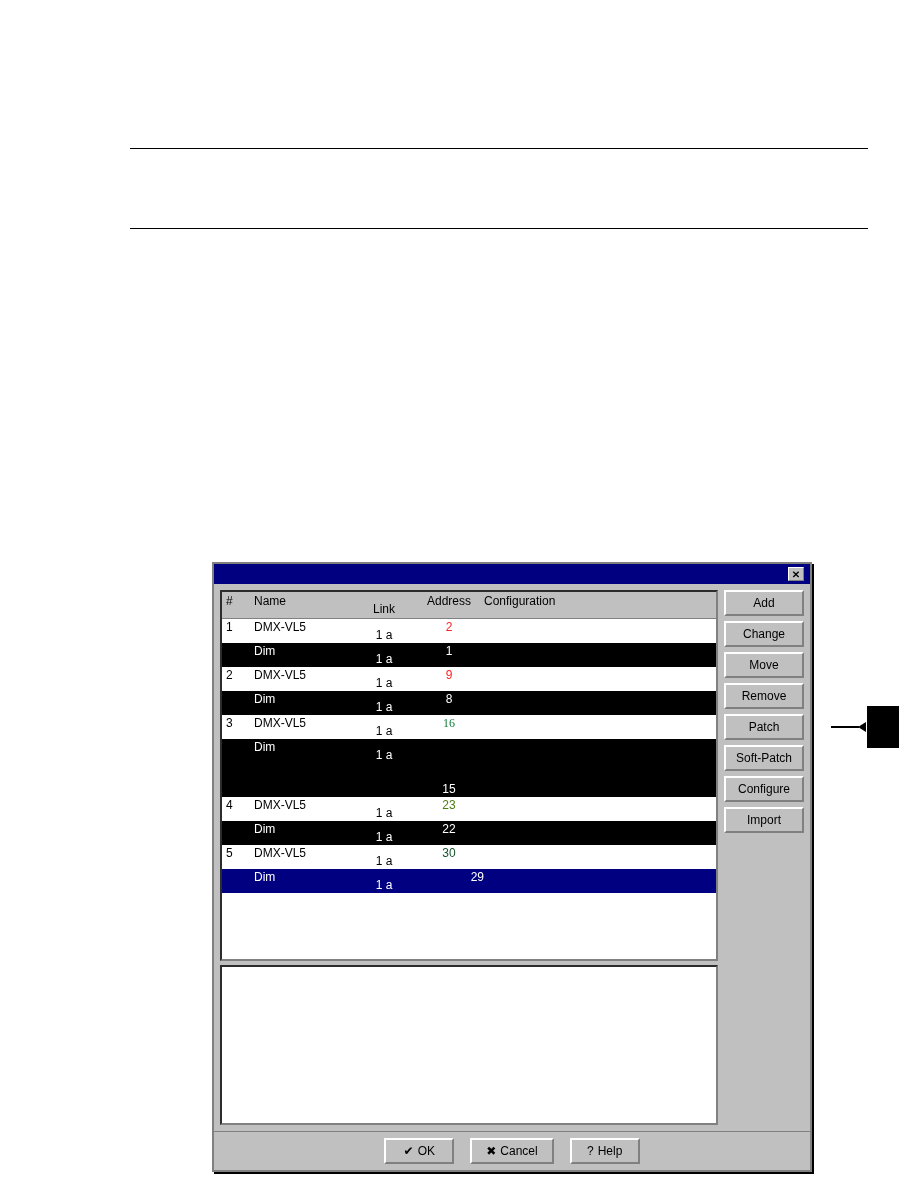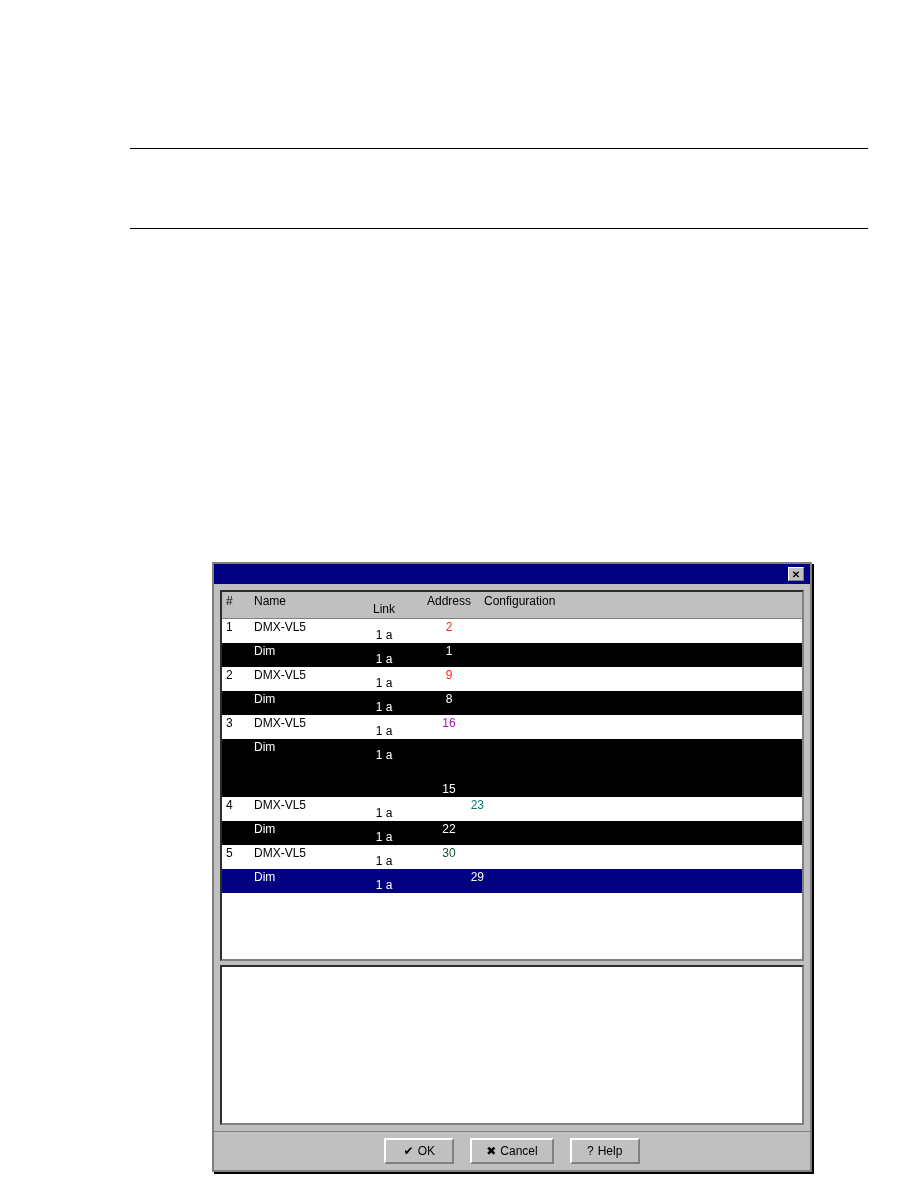--- a/index.html
+++ b/index.html
@@ -267,35 +267,35 @@
     <span class="col-num"></span>
     <span class="col-name">Dim</span>
     <span class="col-link">1 a</span>
     <span class="col-addr" style="color:;">8</span>
     <span class="col-config"></span>
   </div>
               <div class="fixture-row main-row">
     <span class="col-num">3</span>
     <span class="col-name">DMX-VL5</span>
     <span class="col-link">1 a</span>
-    <span class="col-addr" style="color:#a21caf;">16</span>
+    <span class="col-addr" style="color:#15803d;font-family:Liberation Serif, serif;">16</span>
     <span class="col-config"></span>
   </div>
               <div class="fixture-row dim-row">
     <span class="col-num"></span>
     <span class="col-name">Dim</span>
     <span class="col-link">1 a</span>
     <span class="col-addr" style="color:;margin-top:42px;">15</span>
     <span class="col-config"></span>
   </div>
               <div class="fixture-row main-row">
     <span class="col-num">4</span>
     <span class="col-name">DMX-VL5</span>
     <span class="col-link">1 a</span>
-    <span class="col-addr" style="color:#0f766e;text-align:right;">23</span>
+    <span class="col-addr" style="color:#4d7c0f;">23</span>
     <span class="col-config"></span>
   </div>
               <div class="fixture-row dim-row">
     <span class="col-num"></span>
     <span class="col-name">Dim</span>
     <span class="col-link">1 a</span>
     <span class="col-addr" style="color:;">22</span>
     <span class="col-config"></span>
   </div>
               <div class="fixture-row main-row">
@@ -311,20 +311,38 @@
     <span class="col-link">1 a</span>
     <span class="col-addr" style="color:;text-align:right;">29</span>
     <span class="col-config"></span>
   </div>
             </div>
         </div>
 
         <div class="empty-area"></div>
       </div>
 
+      <div class="buttons-panel">
+        <div class="win-button">Add</div>
+        <div class="win-button">Change</div>
+        <div class="win-button">Move</div>
+        <div class="win-button">Remove</div>
+        <div class="patch-btn-wrapper">
+          <div class="win-button">Patch</div>
+
+          <div style="position:absolute; right:-62px; top:50%; transform:translateY(-50%); display:flex; align-items:center; pointer-events:none;">
+            <div style="width:28px; height:2px; background:#000;"></div>
+            <div style="width:0; height:0; border-top:5px solid transparent; border-bottom:5px solid transparent; border-right:8px solid #000; margin-left:-1px;"></div>
+          </div>
+          <div style="position:absolute; right:-95px; top:50%; transform:translateY(-50%); width:32px; height:42px; background:#000;"></div>
+        </div>
+        <div class="win-button">Soft-Patch</div>
+        <div class="win-button">Configure</div>
+        <div class="win-button">Import</div>
+      </div>
     </div>
 
     <div class="dialog-footer">
       <button class="footer-btn">
         <span>✔</span>
         <span>OK</span>
       </button>
       <button class="footer-btn">
         <span>✖</span>
         <span>Cancel</span>

